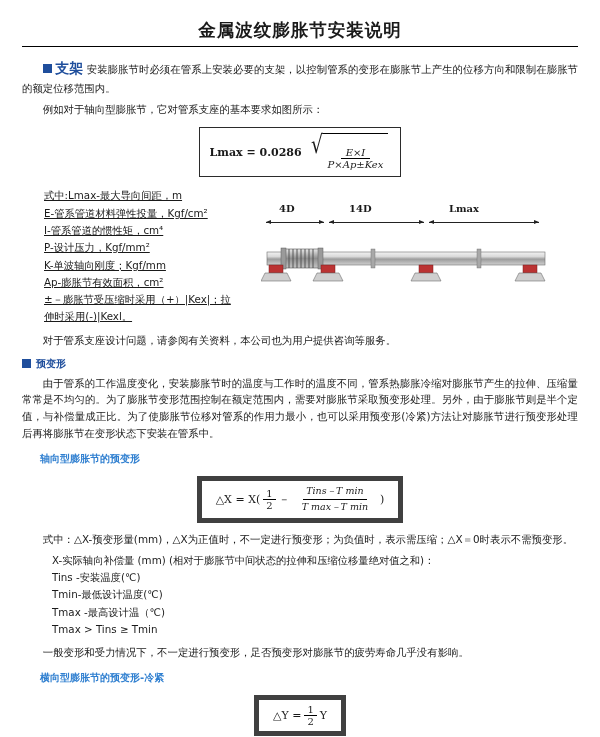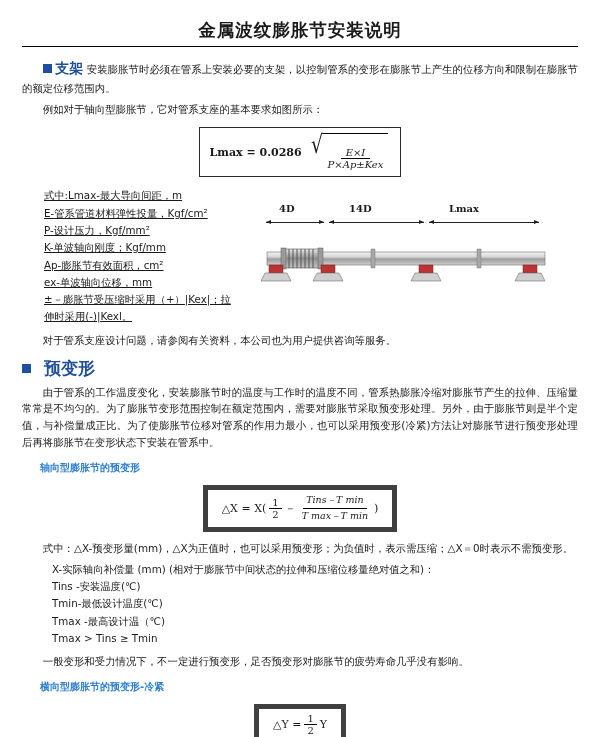--- a/index.html
+++ b/index.html
@@ -37,27 +37,27 @@
   p {
     margin: 0 0 4px 0;
     font-size: 10.4px;
     line-height: 1.62;
     text-align: justify;
   }
   .indent {
     text-indent: 2em;
   }
   .sec-head {
-    font-size: 17px;
+    font-size: 10px;
     font-weight: bold;
     color: #1f4e9c;
     margin: 8px 0 4px 0;
     display: flex;
     align-items: center;
-    gap: 13px;
+    gap: 5px;
   }
   .sq {
     display: inline-block;
     width: 9px;
     height: 9px;
     background: #1f4e9c;
   }
   .sec-head-inline {
     text-indent: 2em;
     font-size: 10.4px;
@@ -140,21 +140,21 @@
     align-items: center;
     font-family: "DejaVu Serif", "Liberation Serif", serif;
     font-size: 11px;
   }
   .frac2 {
     display: inline-flex;
     flex-direction: column;
     align-items: center;
     font-size: 9.5px;
     font-style: italic;
-    margin: 0 3px;
+    margin: 0 9px;
   }
   .frac2 .num {
     border-bottom: 1px solid #000;
     padding: 0 3px 1px 3px;
     white-space: nowrap;
   }
   .frac2 .den {
     padding: 1px 3px 0 3px;
     white-space: nowrap;
   }
@@ -257,24 +257,24 @@
         </span>
       </span>
     </div>
   </div>
 
   <div class="two-col">
     <div class="col-left">
       <ul class="list">
         <li>式中:Lmax-最大导向间距，m</li>
         <li>E-管系管道材料弹性投量，Kgf/cm²</li>
+        <li>I-管系管道的惯性矩，cm⁴</li>
         <li>P-设计压力，Kgf/mm²</li>
         <li>K-单波轴向刚度；Kgf/mm</li>
         <li>Ap-膨胀节有效面积，cm²</li>
-        <li>ex-单波轴向位移，mm</li>
         <li>±－膨胀节受压缩时采用（+）|Kex|；拉伸时采用(-)|Kexl。</li>
       </ul>
     </div>
 
     <div class="col-right">
       <div class="figure">
         <div class="fig-labels">
           <span style="left:18px;">4D</span>
           <span style="left:88px;">14D</span>
           <span style="left:188px;">Lmax</span>
@@ -357,21 +357,21 @@
       </span>
       <span>－</span>
       <span class="frac2">
         <span class="num">Tins－T min</span>
         <span class="den">T max－T min</span>
       </span>
       <span>)</span>
     </div>
   </div>
 
-  <p class="indent">式中：△X-预变形量(mm)，△X为正值时，也可以采用预变形；为负值时，表示需压缩；△X＝0时表示不需预变形。</p>
+  <p class="indent">式中：△X-预变形量(mm)，△X为正值时，不一定进行预变形；为负值时，表示需压缩；△X＝0时表示不需预变形。</p>
 
   <ul class="list" style="padding-left:30px;">
     <li>X-实际轴向补偿量 (mm) (相对于膨胀节中间状态的拉伸和压缩位移量绝对值之和)：</li>
     <li>Tins -安装温度(℃)</li>
     <li>Tmin-最低设计温度(℃)</li>
     <li>Tmax -最高设计温（℃)</li>
     <li>Tmax &gt; Tins ≥ Tmin</li>
   </ul>
 
   <p class="indent">一般变形和受力情况下，不一定进行预变形，足否预变形对膨胀节的疲劳寿命几乎没有影响。</p>

